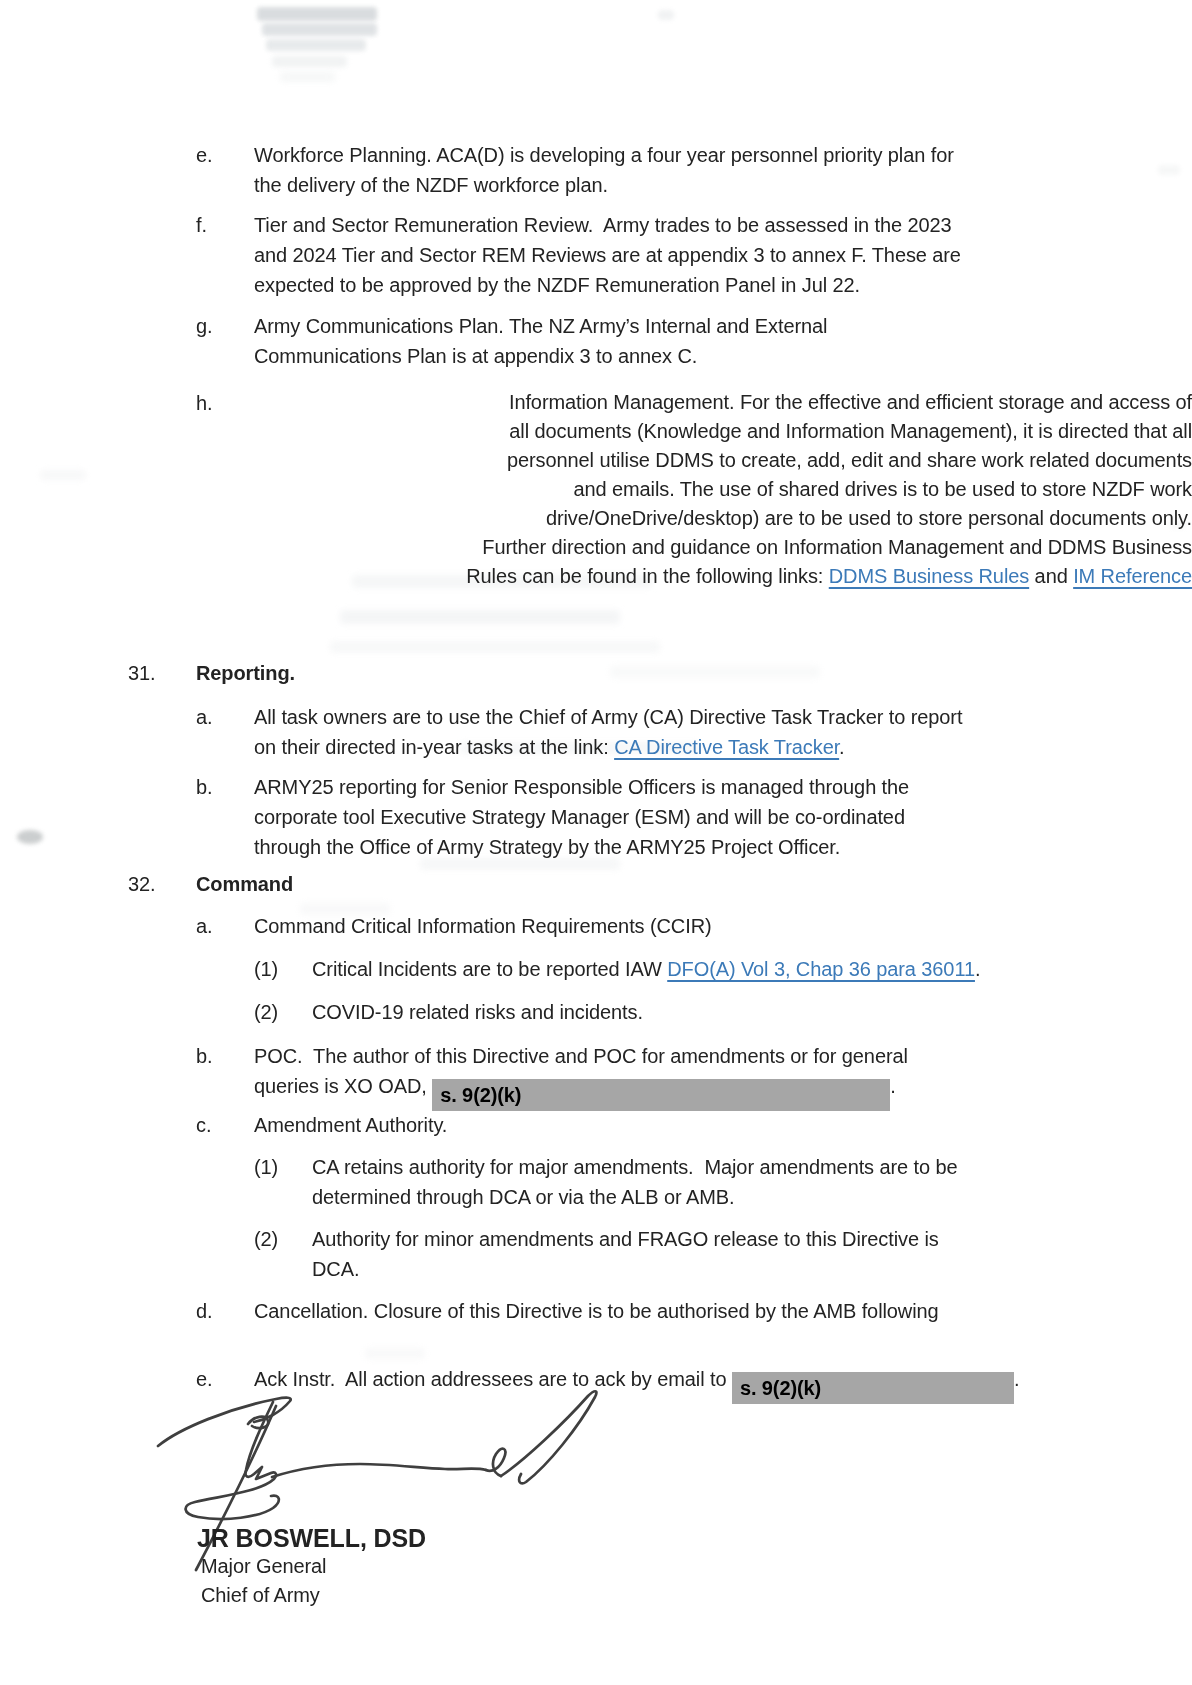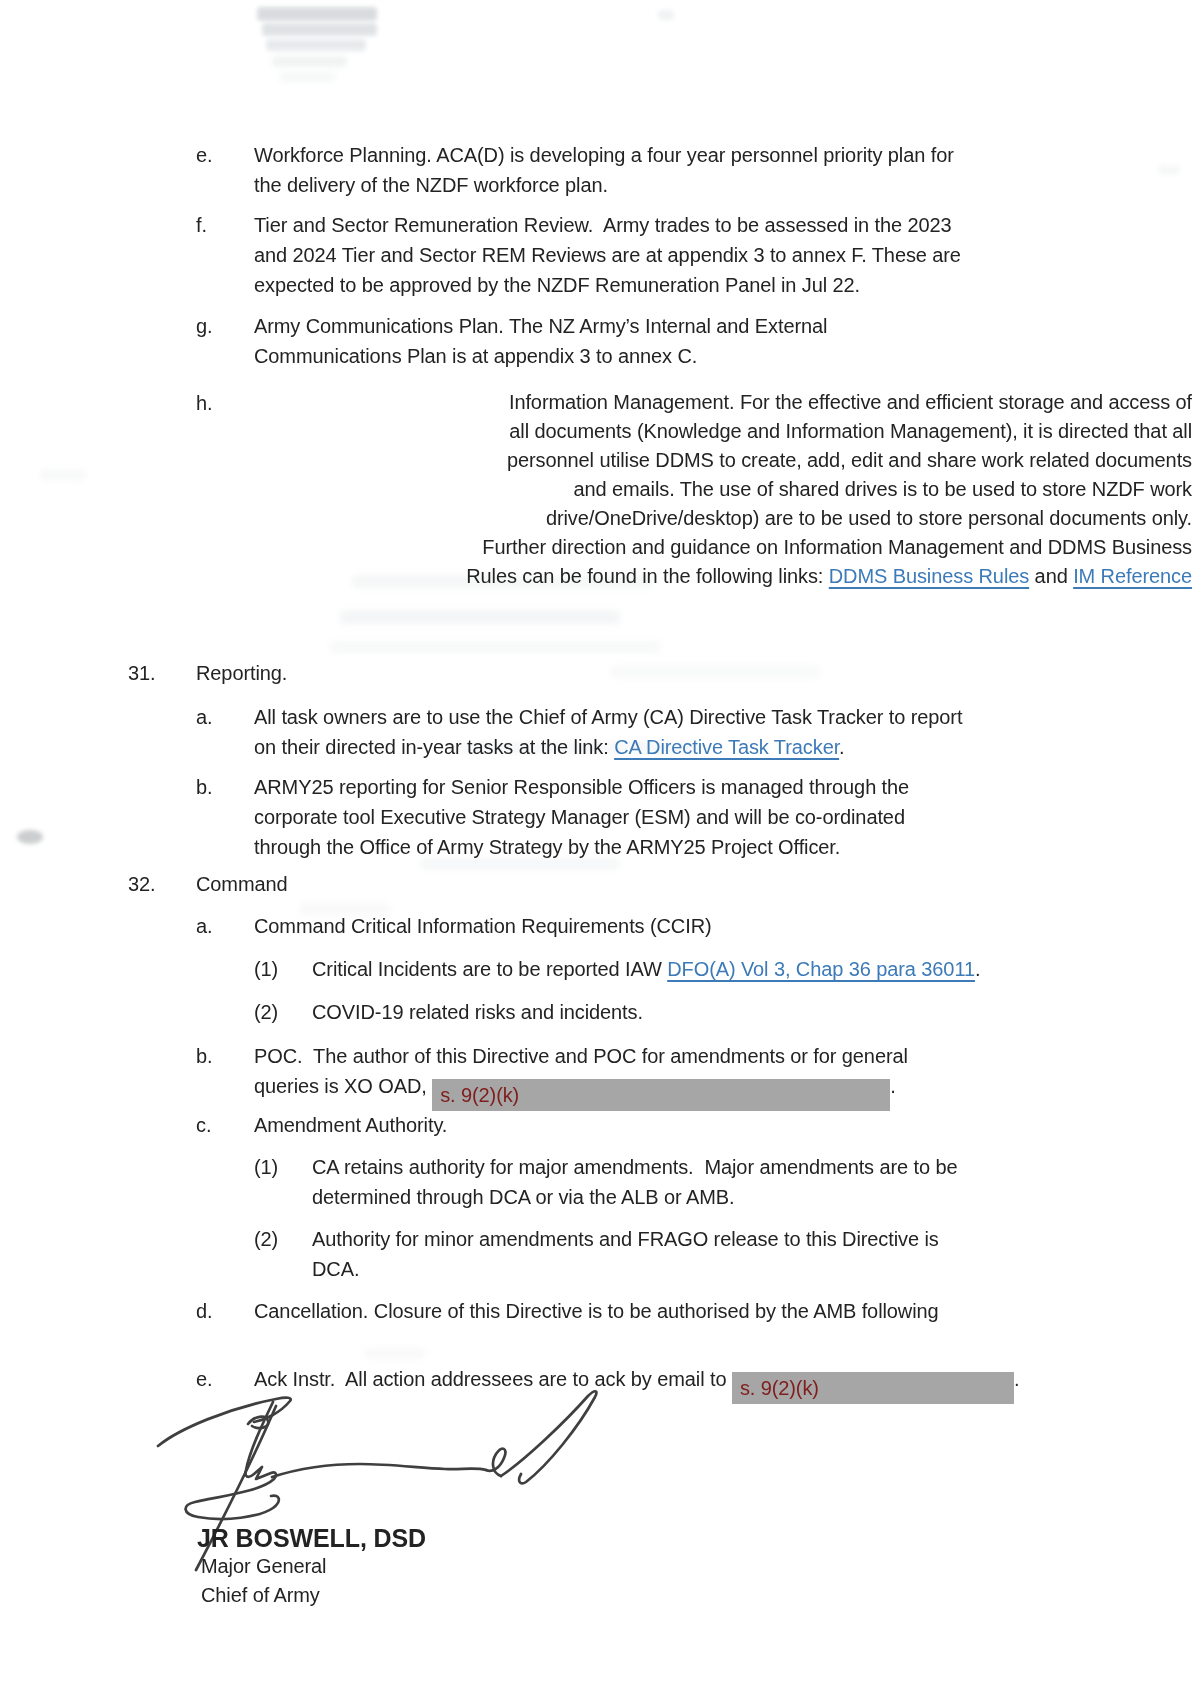--- a/index.html
+++ b/index.html
@@ -10,25 +10,25 @@
   }
   .para{position:absolute;left:0;width:1192px;}
   .line{white-space:pre;line-height:30px;height:30px;}
   .tight .line{line-height:29px;height:29px;text-align:right;}
   .lbl{position:absolute;top:0;white-space:pre;line-height:30px;}
   .lx-num{left:128px;}
   .lx-let{left:196px;}
   .lx-sub{left:254px;}
   .txt1{margin-left:254px;}
   .txt2{margin-left:312px;}
-  .hd{font-weight:normal;}
+  .hd{font-weight:bold;}
   .lnk{color:#3c7ab8;text-decoration:underline;text-decoration-thickness:2px;text-underline-offset:3.5px;cursor:pointer;}
   .redact{
     display:inline-block;box-sizing:border-box;height:32px;vertical-align:-9px;
-    background:#a6a6a6;padding:1px 0 0 8px;line-height:30px;color:#7f1d1d;
+    background:#a6a6a6;padding:1px 0 0 8px;line-height:30px;color:#000000;font-weight:bold;
   }
   .redact.r1{width:458px;}
   .redact.r2{width:282px;}
   .sigline{position:absolute;white-space:pre;}
   .sig-name{left:197px;top:1524px;font-weight:bold;font-size:25px;line-height:28px;}
   .sig-rank{left:201px;top:1552px;line-height:28px;}
   .sig-role{left:201px;top:1581px;line-height:28px;}
   .pageno{position:absolute;top:1678px;left:0;width:1192px;text-align:center;line-height:28px;margin-top:28px;}
   .ghost{position:absolute;border-radius:4px;pointer-events:none;}
   svg.sig{position:absolute;left:130px;top:1380px;}

